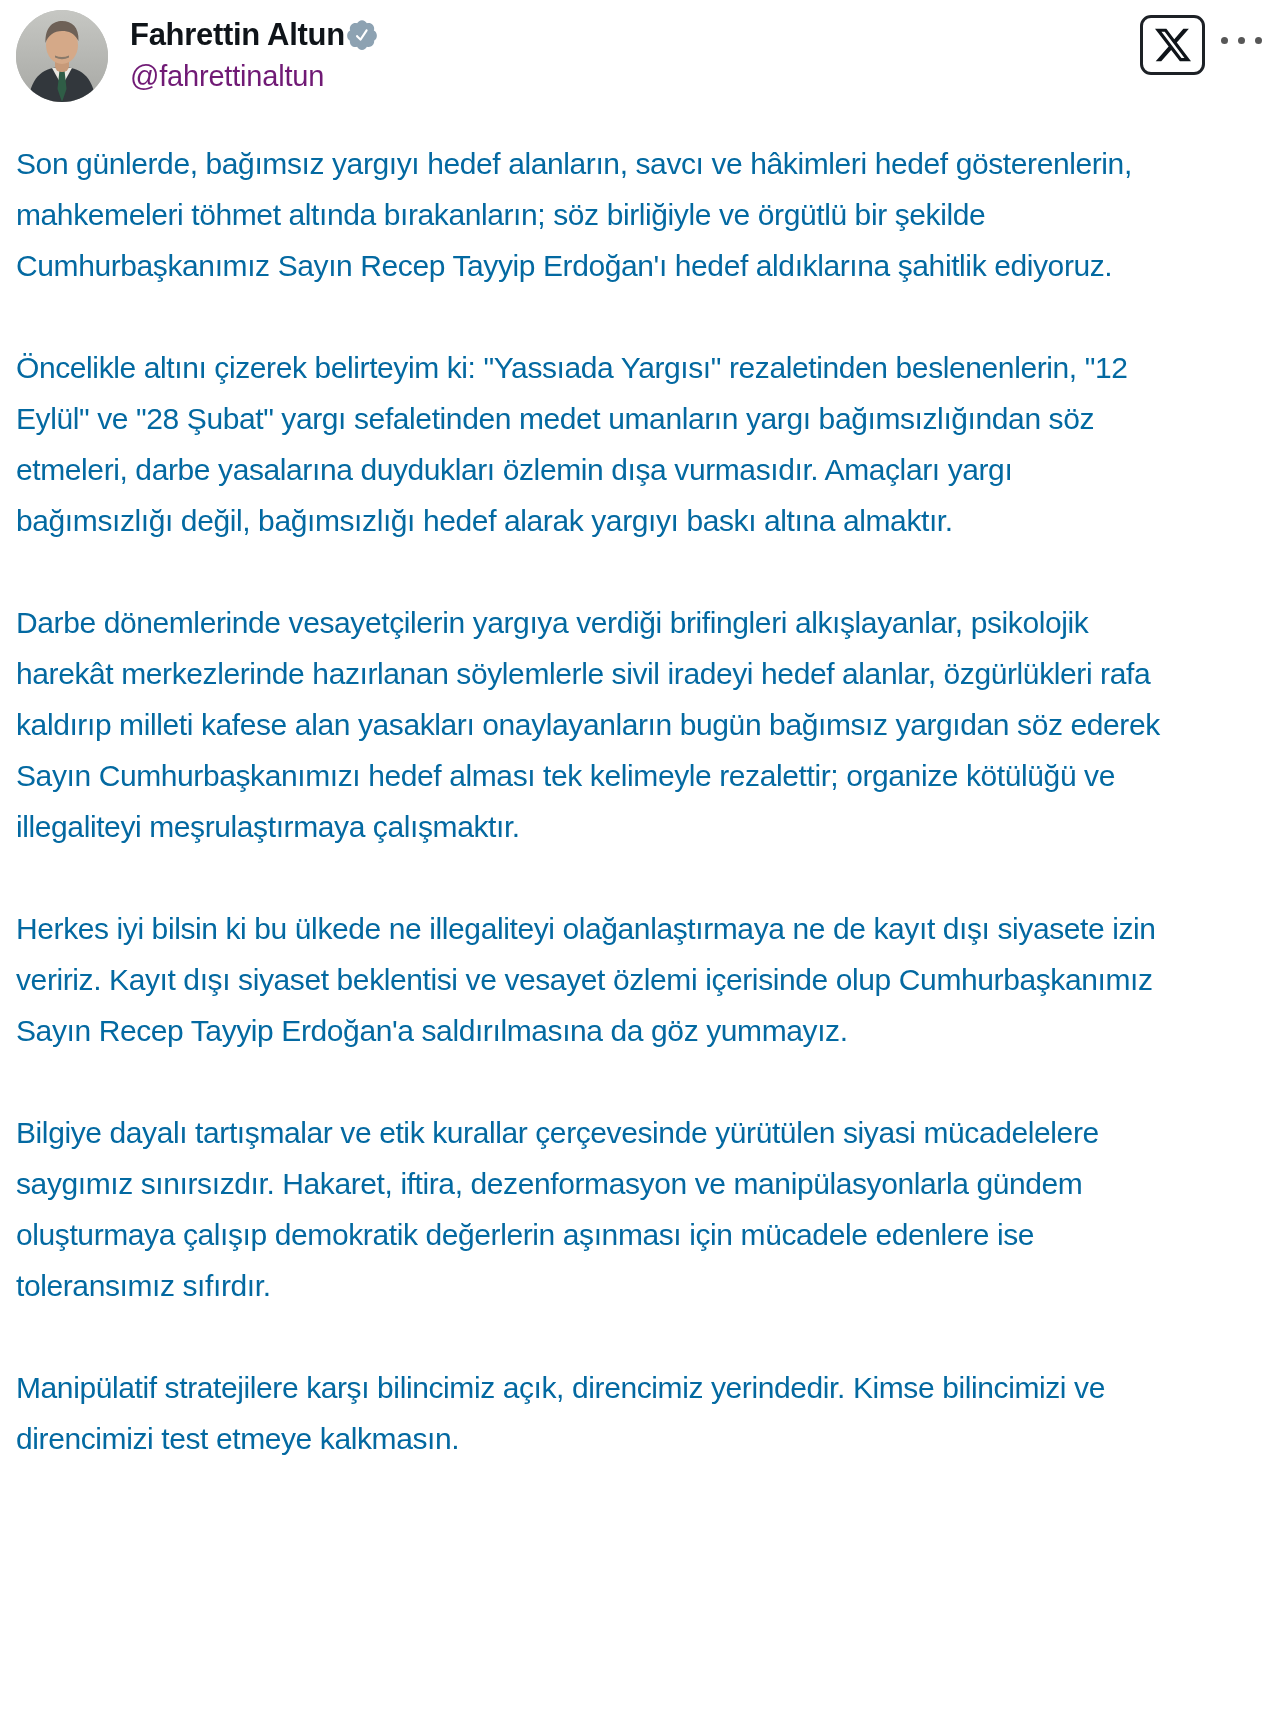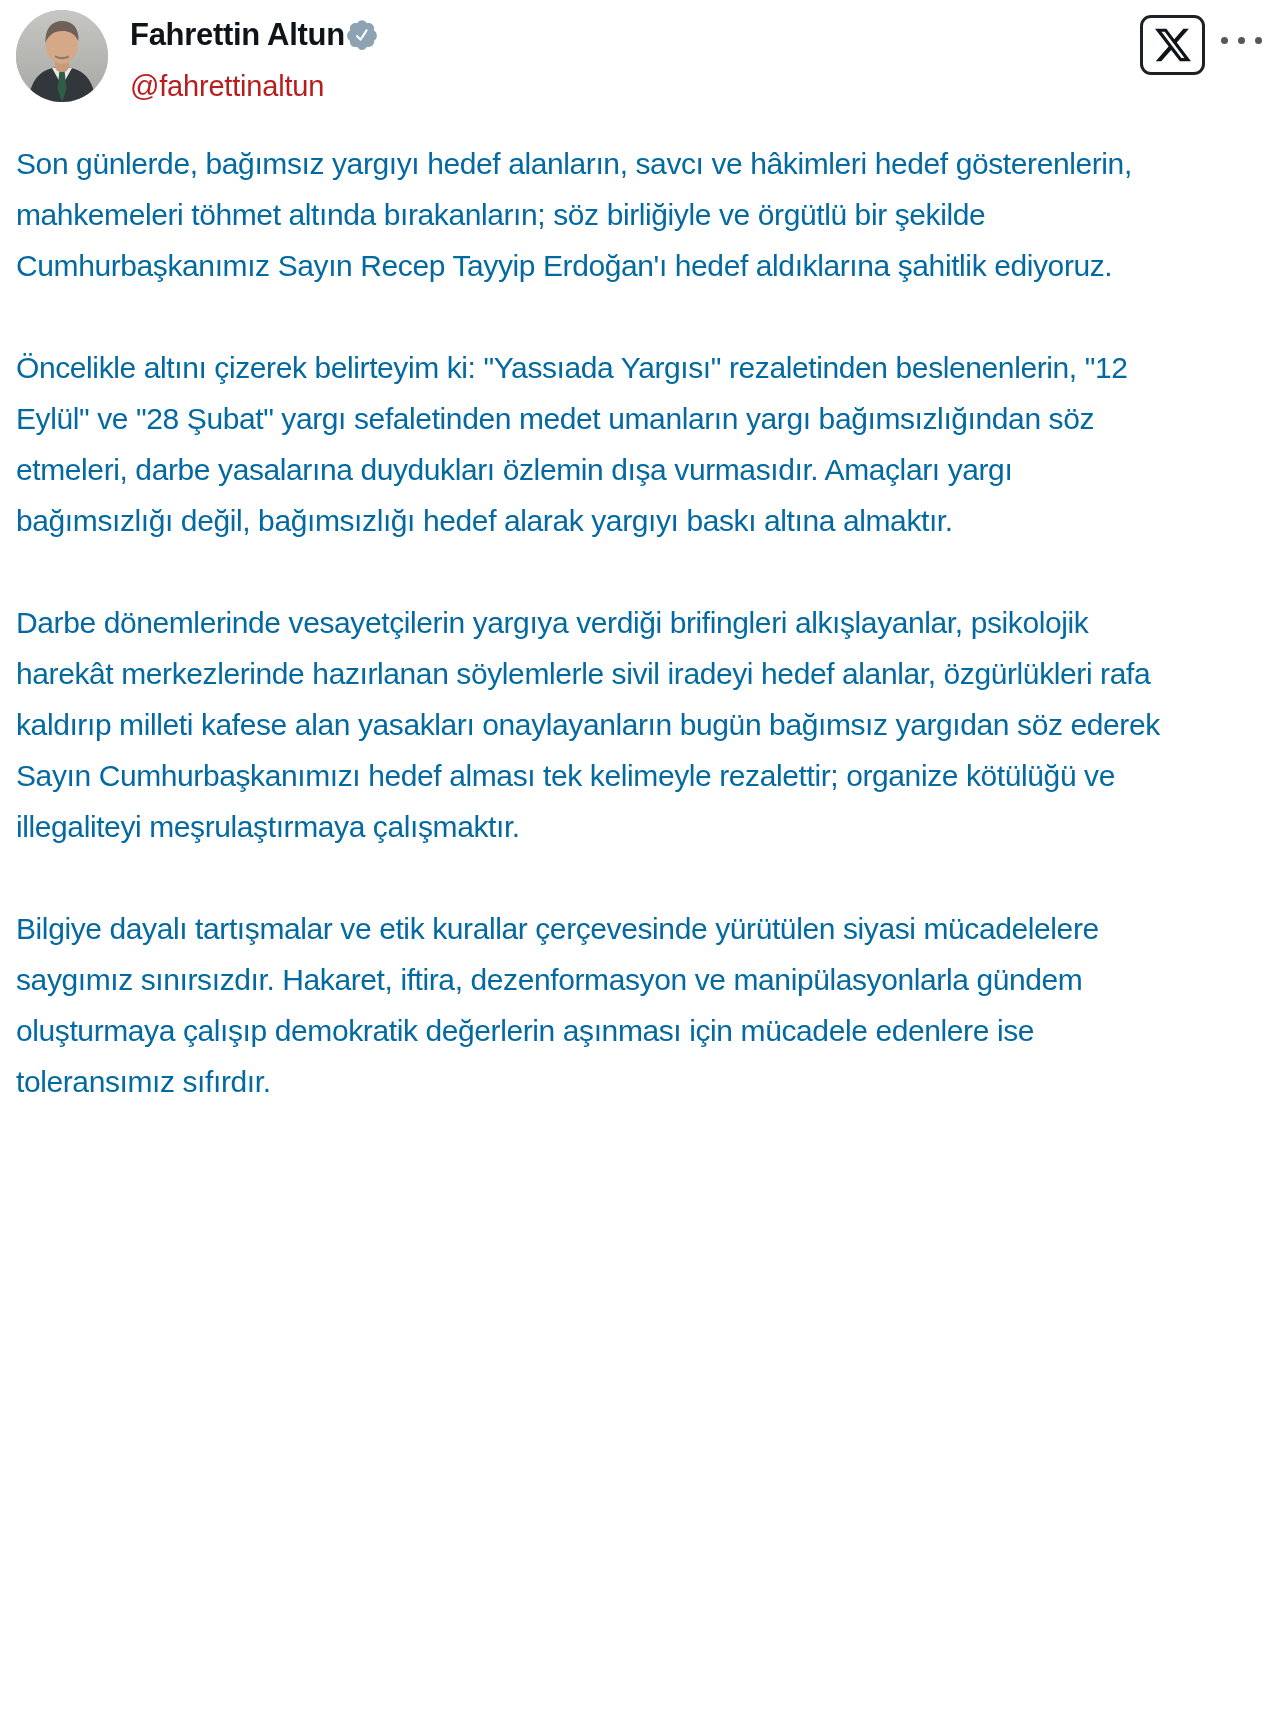--- a/index.html
+++ b/index.html
@@ -45,23 +45,23 @@
   }
   .display-name {
     font-size: 31px;
     font-weight: 700;
     color: #0f1419;
     letter-spacing: -0.3px;
     line-height: 1.1;
   }
   .badge { width: 34px; height: 34px; display: inline-block; }
   .handle {
-    margin-top: 18px;
+    margin-top: 8px;
     font-size: 29px;
-    color: #b91c1c;
+    color: #701a75;
     letter-spacing: -0.2px;
   }
   .x-frame {
     position: absolute;
     top: 15px;
     right: 75px;
     width: 59px;
     height: 54px;
     border: 3px solid #1d2126;
     border-radius: 11px;
@@ -146,16 +146,18 @@
       <i></i>
       <i></i>
     </div>
 
   </div>
 
   <div class="post-text">
     <p>Son günlerde, bağımsız yargıyı hedef alanların, savcı ve hâkimleri hedef gösterenlerin, mahkemeleri töhmet altında bırakanların; söz birliğiyle ve örgütlü bir şekilde Cumhurbaşkanımız Sayın Recep Tayyip Erdoğan'ı hedef aldıklarına şahitlik ediyoruz.</p>
     <p>Öncelikle altını çizerek belirteyim ki: "Yassıada Yargısı" rezaletinden beslenenlerin, "12 Eylül" ve "28 Şubat" yargı sefaletinden medet umanların yargı bağımsızlığından söz etmeleri, darbe yasalarına duydukları özlemin dışa vurmasıdır. Amaçları yargı bağımsızlığı değil, bağımsızlığı hedef alarak yargıyı baskı altına almaktır.</p>
     <p>Darbe dönemlerinde vesayetçilerin yargıya verdiği brifingleri alkışlayanlar, psikolojik harekât merkezlerinde hazırlanan söylemlerle sivil iradeyi hedef alanlar, özgürlükleri rafa kaldırıp milleti kafese alan yasakları onaylayanların bugün bağımsız yargıdan söz ederek Sayın Cumhurbaşkanımızı hedef alması tek kelimeyle rezalettir; organize kötülüğü ve illegaliteyi meşrulaştırmaya çalışmaktır.</p>
+    <p>Herkes iyi bilsin ki bu ülkede ne illegaliteyi olağanlaştırmaya ne de kayıt dışı siyasete izin veririz. Kayıt dışı siyaset beklentisi ve vesayet özlemi içerisinde olup Cumhurbaşkanımız Sayın Recep Tayyip Erdoğan'a saldırılmasına da göz yummayız.</p>
     <p>Bilgiye dayalı tartışmalar ve etik kurallar çerçevesinde yürütülen siyasi mücadelelere saygımız sınırsızdır. Hakaret, iftira, dezenformasyon ve manipülasyonlarla gündem oluşturmaya çalışıp demokratik değerlerin aşınması için mücadele edenlere ise toleransımız sıfırdır.</p>
+    <p>Manipülatif stratejilere karşı bilincimiz açık, direncimiz yerindedir. Kimse bilincimizi ve direncimizi test etmeye kalkmasın.</p>
   </div>
 
 </div>
 
 </body></html>

